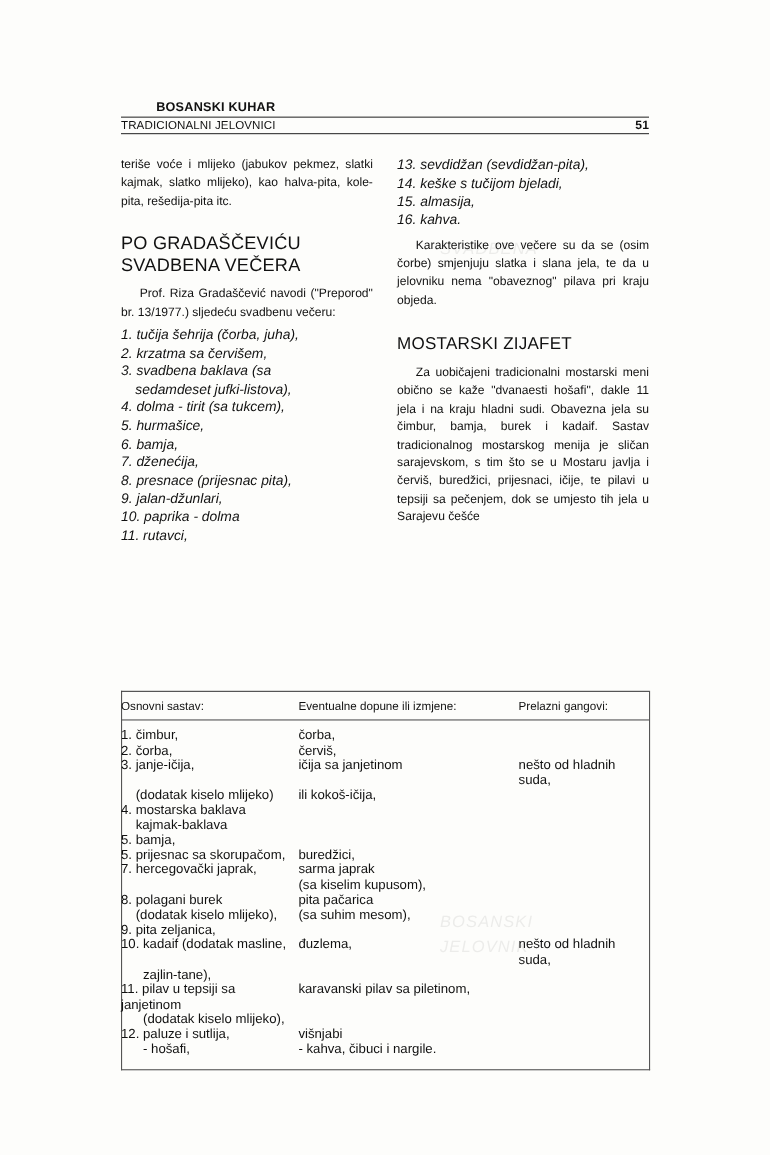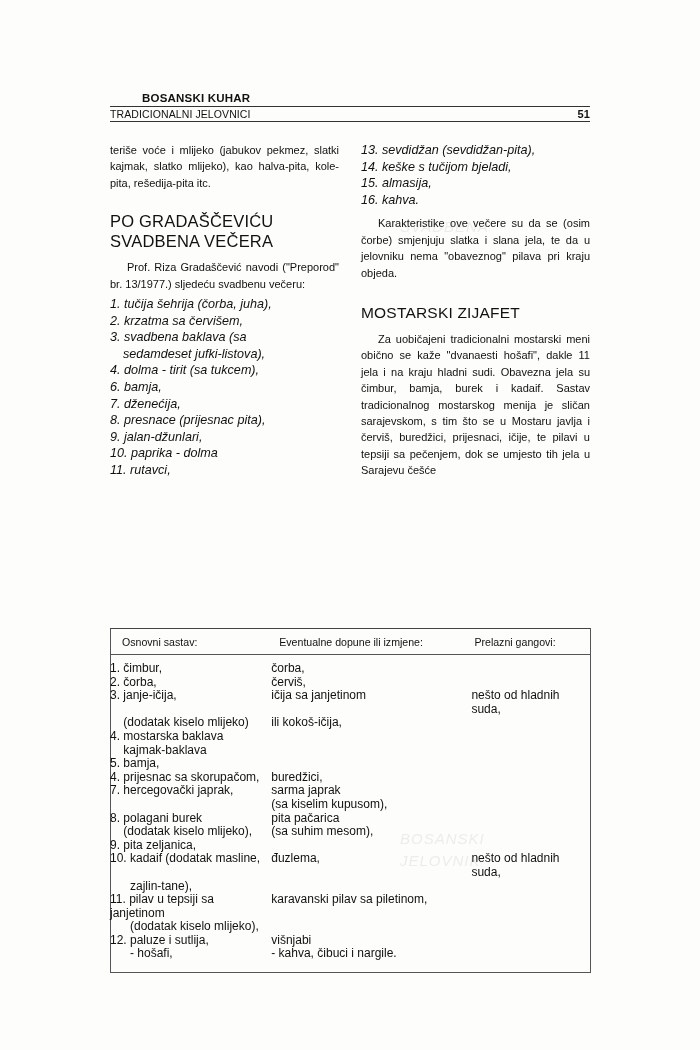--- a/index.html
+++ b/index.html
@@ -120,21 +120,21 @@
   .tbl-rule {
     border-top: 1px solid #444;
   }
   .tbl-rule.thin {
     border-top: 0.8px solid #555;
   }
   .tbl-head {
     display: flex;
     font-size: 10.6px;
     line-height: 14px;
-    padding: 6px 0 5px 12px;
+    padding: 6px 0 5px 0;
     color: #111;
   }
   .c1 { width: 170px; }
   .c2 { width: 211px; }
   .c3 { width: 125px; }
   .tbl-body {
     padding-top: 7px;
     padding-bottom: 6px;
   }
   .trow {
@@ -210,20 +210,21 @@
       <div class="body-text para indent">Prof. Riza Gradaščević navodi ("Preporod" br. 13/1977.) sljedeću svadbenu večeru:</div>
 
       <div class="gap-xs"></div>
 
       <div class="list-italic">
         <div class="li">1. tučija šehrija (čorba, juha),</div>
         <div class="li">2. krzatma sa červišem,</div>
         <div class="li">3. svadbena baklava (sa</div>
         <div class="li cont">sedamdeset jufki-listova),</div>
         <div class="li">4. dolma - tirit (sa tukcem),</div>
+        <div class="li">5. hurmašice,</div>
         <div class="li">6. bamja,</div>
         <div class="li">7. dženećija,</div>
         <div class="li">8. presnace (prijesnac pita),</div>
         <div class="li">9. jalan-džunlari,</div>
         <div class="li">10. paprika - dolma</div>
         <div class="li">11. rutavci,</div>
       </div>
     </div>
 
     <div class="col">
@@ -286,21 +287,21 @@
           <div class="cell c1">    kajmak-baklava</div>
           <div class="cell c2"></div>
           <div class="cell c3"></div>
         </div>
       <div class="trow">
           <div class="cell c1">5. bamja,</div>
           <div class="cell c2"></div>
           <div class="cell c3"></div>
         </div>
       <div class="trow">
-          <div class="cell c1">4. prijesnac sa skorupačom,</div>
+          <div class="cell c1">5. prijesnac sa skorupačom,</div>
           <div class="cell c2">buredžici,</div>
           <div class="cell c3"></div>
         </div>
       <div class="trow">
           <div class="cell c1">7. hercegovački japrak,</div>
           <div class="cell c2">sarma japrak</div>
           <div class="cell c3"></div>
         </div>
       <div class="trow">
           <div class="cell c1"></div>

